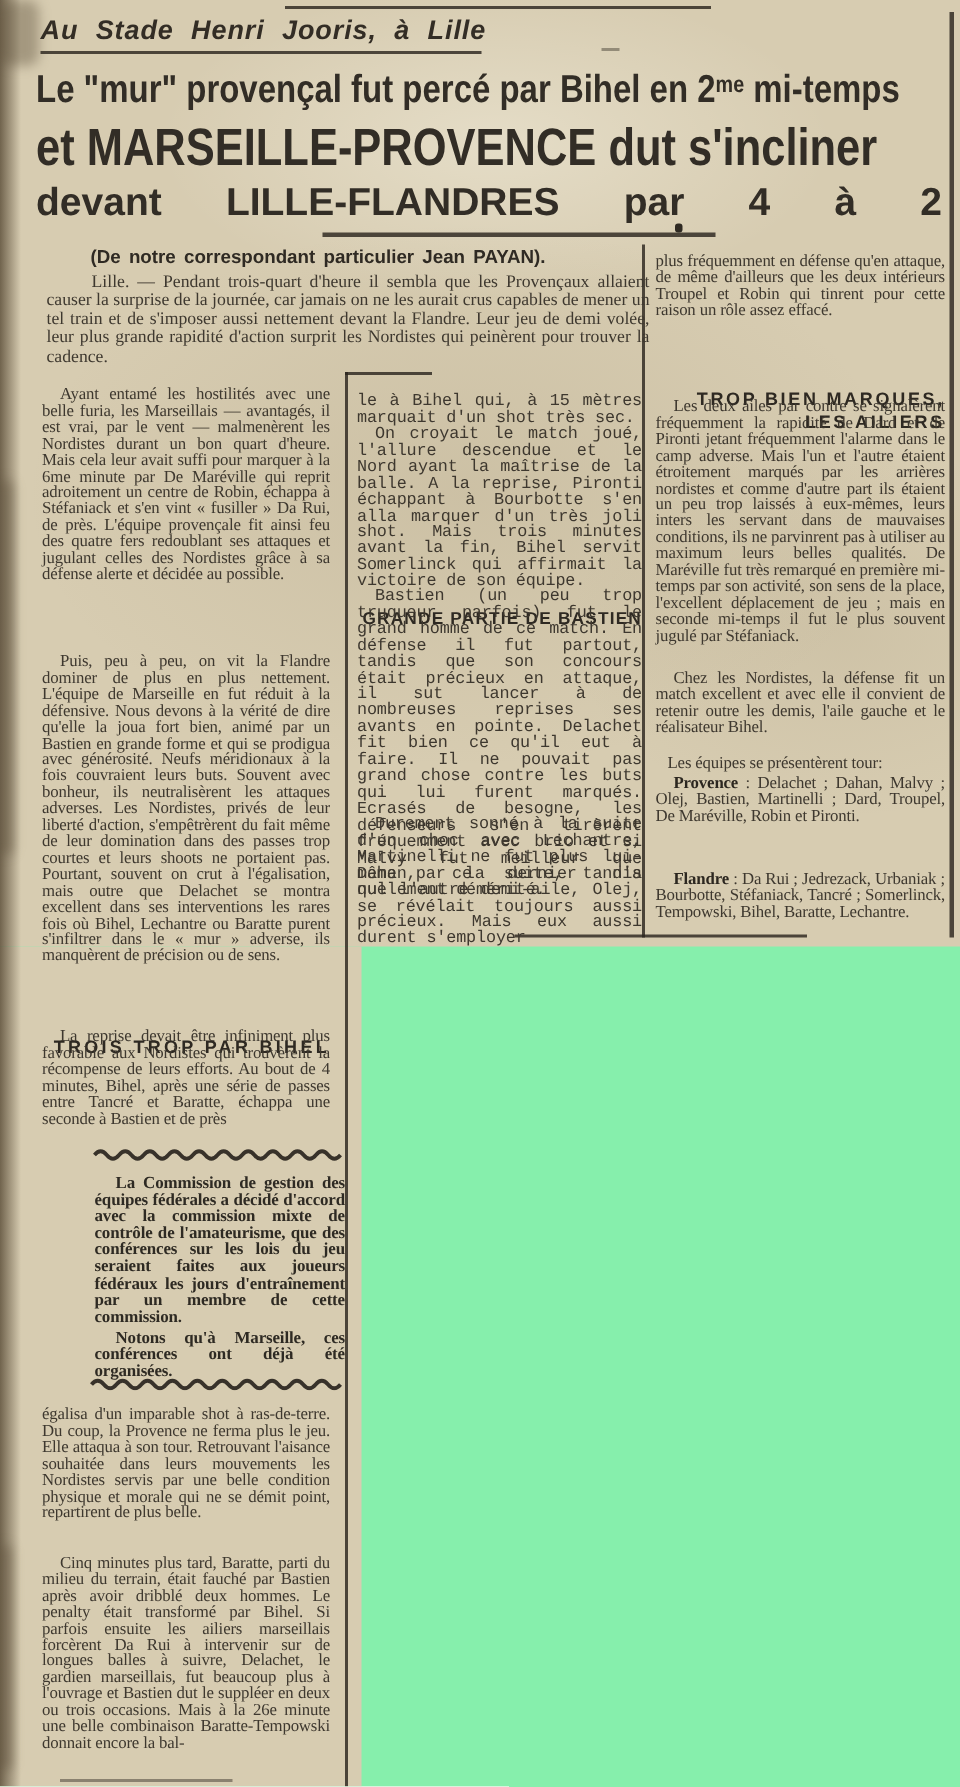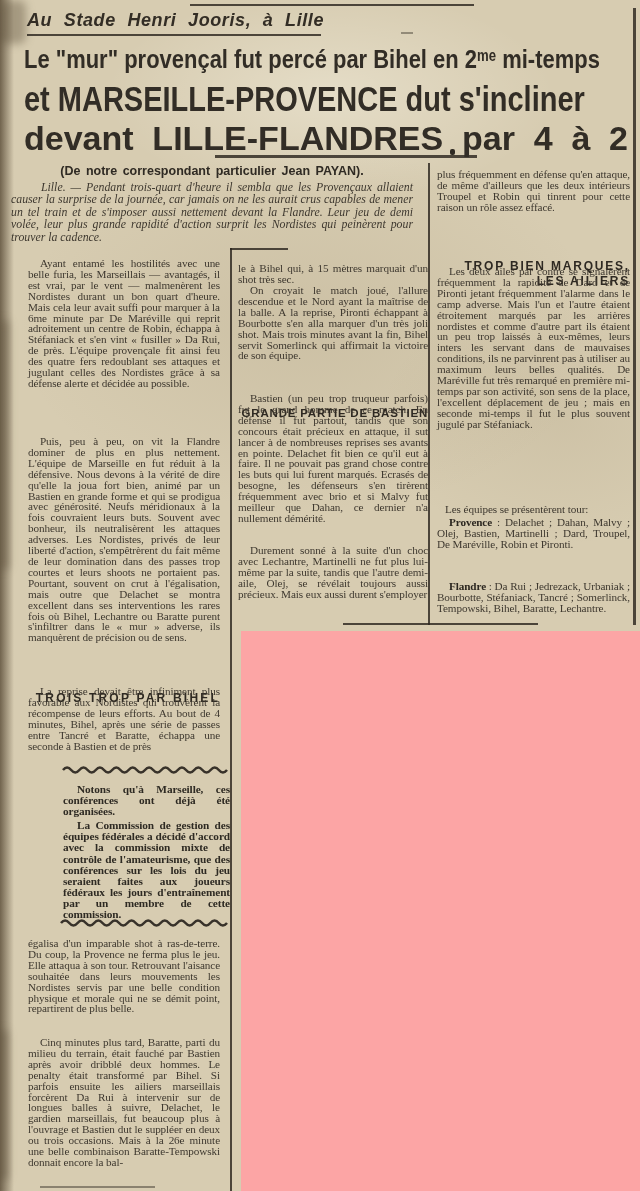--- a/index.html
+++ b/index.html
@@ -1,16 +1,16 @@
 <!DOCTYPE html>
 <html lang="fr"><head>
 <meta charset="utf-8">
 <style>
   html,body{margin:0;padding:0;background:#ffffff;}
-  .page{position:relative;width:640px;height:1191px;background:#fca5a5;overflow:hidden;
+  .page{position:relative;width:640px;height:1191px;background:#86efac;overflow:hidden;
         font-family:"Liberation Serif","DejaVu Serif",serif;color:#3e382f;}
   
   .paper-top{position:absolute;left:0;top:0;width:640px;height:631px;background:#d7ccb1;}
   .paper-strip{position:absolute;left:0;top:631px;width:241px;height:560px;background:#d7ccb1;}
   .shade-top{position:absolute;left:0;top:0;width:640px;height:631px;pointer-events:none;
      background:
        radial-gradient(420px 260px at 310px 330px, rgba(125,108,74,.12), rgba(125,108,74,0) 70%),
        radial-gradient(300px 140px at 330px 95px,  rgba(255,252,240,.35), rgba(255,252,240,0) 75%),
        radial-gradient(260px 180px at 560px 420px, rgba(125,108,74,.10), rgba(125,108,74,0) 70%);}
   .shade-strip{position:absolute;left:0;top:631px;width:241px;height:560px;pointer-events:none;
@@ -39,32 +39,32 @@
      font-family:"Liberation Sans","DejaVu Sans",sans-serif;font-weight:bold;font-style:italic;
      font-size:18px;letter-spacing:.6px;word-spacing:6px;color:#332d25;white-space:nowrap;}
   .h1{position:absolute;left:24px;top:44px;width:716px;transform:scaleX(.845);transform-origin:left top;
      font-family:"Liberation Sans","DejaVu Sans",sans-serif;font-weight:bold;font-size:26px;
      color:#322d26;white-space:nowrap;}
   .h1 sup{font-size:60%;vertical-align:7px;letter-spacing:0;}
   .h2{position:absolute;left:24px;top:79px;width:732px;transform:scaleX(.828);transform-origin:left top;
      font-family:"Liberation Sans","DejaVu Sans",sans-serif;font-weight:bold;font-size:35px;
      color:#322d26;white-space:nowrap;}
   .h3{position:absolute;left:24px;top:119px;width:604px;
-     font-family:"Liberation Sans","DejaVu Sans",sans-serif;font-weight:bold;font-size:34px;
+     font-family:"Liberation Sans","DejaVu Sans",sans-serif;font-weight:bold;font-size:26px;
      color:#322d26;text-align:justify;text-align-last:justify;}
   .byline{position:absolute;left:16px;top:164px;width:392px;text-align:center;
      font-family:"Liberation Sans","DejaVu Sans",sans-serif;font-weight:bold;font-size:12.5px;
      word-spacing:2px;color:#2f2a23;white-space:nowrap;}
   
-  .lead{position:absolute;left:11px;top:181px;width:402px;font-size:11.8px;line-height:12.4px;
-     text-align:justify;text-indent:30px;font-style:italic;}
+  .lead{position:absolute;left:31px;top:181px;width:402px;font-size:11.8px;line-height:12.4px;
+     text-align:justify;text-indent:30px;}
   .body{position:absolute;font-size:11.2px;line-height:10.9px;text-align:justify;letter-spacing:-.1px;}
   .ind{text-indent:12px;}
   .c1{left:28px;width:192px;}
-  .c2{left:238px;width:190px;}
+  .c2{left:238px;width:190px;font-family:Liberation Mono, monospace;}
   .c3{left:437px;width:193px;}
   .c1p1{top:258px;} .c1p2{top:436px;} .c1p3{top:686px;} .c1p4{top:938px;} .c1p5{top:1037px;}
   .c2p1{top:263px;} .c2p2{top:285px;} .c2p3{top:393px;} .c2p4{top:545px;}
   .c3p1{top:169px;} .c3p2{top:266px;} .c3p3{top:447px;} .c3intro{top:504px;text-indent:8px;}
   .c3prov{top:517px;} .c3flan{top:581px;}
   .subhead{position:absolute;font-family:"Liberation Sans","DejaVu Sans",sans-serif;font-weight:bold;
      color:#2e2922;text-align:right;margin-top:30px;}
   .c1sub{left:28px;top:661px;width:192px;font-size:12px;letter-spacing:2.2px;white-space:nowrap;}
   .c2sub{left:238px;top:377px;width:190px;font-size:11.5px;letter-spacing:.8px;white-space:nowrap;}
   .c3sub{left:437px;top:229px;width:193px;font-size:12px;letter-spacing:1.8px;line-height:14.5px;}
@@ -117,22 +117,22 @@
   <div class="body c1 c1p1 ind">Ayant entamé les hostilités avec une belle furia, les Marseillais — avantagés, il est vrai, par le vent — malmenèrent les Nordistes durant un bon quart d'heure. Mais cela leur avait suffi pour marquer à la 6me minute par De Maréville qui reprit adroitement un centre de Robin, échappa à Stéfaniack et s'en vint « fusiller » Da Rui, de près. L'équipe provençale fit ainsi feu des quatre fers redoublant ses attaques et jugulant celles des Nordistes grâce à sa défense alerte et décidée au possible.</div>
   <div class="body c1 c1p2 ind">Puis, peu à peu, on vit la Flandre dominer de plus en plus nettement. L'équipe de Marseille en fut réduit à la défensive. Nous devons à la vérité de dire qu'elle la joua fort bien, animé par un Bastien en grande forme et qui se prodigua avec générosité. Neufs méridionaux à la fois couvraient leurs buts. Souvent avec bonheur, ils neutralisèrent les attaques adverses. Les Nordistes, privés de leur liberté d'action, s'empêtrèrent du fait même de leur domination dans des passes trop courtes et leurs shoots ne portaient pas. Pourtant, souvent on crut à l'égalisation, mais outre que Delachet se montra excellent dans ses interventions les rares fois où Bihel, Lechantre ou Baratte purent s'infiltrer dans le « mur » adverse, ils manquèrent de précision ou de sens.</div>
   <div class="subhead c1sub">TROIS TROP PAR BIHEL</div>
   <div class="body c1 c1p3 ind">La reprise devait être infiniment plus favorable aux Nordistes qui trouvèrent la récompense de leurs efforts. Au bout de 4 minutes, Bihel, après une série de passes entre Tancré et Baratte, échappa une seconde à Bastien et de près</div>
 
   <svg class="wavy w1" viewBox="0 0 170 9" preserveAspectRatio="none">
     <path d="M1 5 q4.2 -5 8.4 0 t8.4 0 t8.4 0 t8.4 0 t8.4 0 t8.4 0 t8.4 0 t8.4 0 t8.4 0 t8.4 0 t8.4 0 t8.4 0 t8.4 0 t8.4 0 t8.4 0 t8.4 0 t8.4 0 t8.4 0 t8.4 0 t8.4 0" fill="none" stroke="#38322a" stroke-width="2.6"></path>
   </svg>
 
   <div class="inset">
+    <p>La Commission de gestion des équipes fédérales a décidé d'accord avec la commission mixte de contrôle de l'amateurisme, que des conférences sur les lois du jeu seraient faites aux joueurs fédéraux les jours d'entraînement par un membre de cette commission.</p>
     <p>Notons qu'à Marseille, ces conférences ont déjà été organisées.</p>
-    <p>La Commission de gestion des équipes fédérales a décidé d'accord avec la commission mixte de contrôle de l'amateurisme, que des conférences sur les lois du jeu seraient faites aux joueurs fédéraux les jours d'entraînement par un membre de cette commission.</p>
   </div>
 
   <svg class="wavy w2" viewBox="0 0 170 9" preserveAspectRatio="none">
     <path d="M1 5 q4.2 -5 8.4 0 t8.4 0 t8.4 0 t8.4 0 t8.4 0 t8.4 0 t8.4 0 t8.4 0 t8.4 0 t8.4 0 t8.4 0 t8.4 0 t8.4 0 t8.4 0 t8.4 0 t8.4 0 t8.4 0 t8.4 0 t8.4 0 t8.4 0" fill="none" stroke="#38322a" stroke-width="2.6"></path>
   </svg>
 
   <div class="body c1 c1p4">égalisa d'un imparable shot à ras-de-terre. Du coup, la Provence ne ferma plus le jeu. Elle attaqua à son tour. Retrouvant l'aisance souhaitée dans leurs mouvements les Nordistes servis par une belle condition physique et morale qui ne se démit point, repartirent de plus belle.</div>
   <div class="body c1 c1p5 ind">Cinq minutes plus tard, Baratte, parti du milieu du terrain, était fauché par Bastien après avoir dribblé deux hommes. Le penalty était transformé par Bihel. Si parfois ensuite les ailiers marseillais forcèrent Da Rui à intervenir sur de longues balles à suivre, Delachet, le gardien marseillais, fut beaucoup plus à l'ouvrage et Bastien dut le suppléer en deux ou trois occasions. Mais à la 26e minute une belle combinaison Baratte-Tempowski donnait encore la bal-</div>
 
   <div class="body c2 c2p1">le à Bihel qui, à 15 mètres marquait d'un shot très sec.</div>
@@ -140,17 +140,18 @@
   <div class="subhead c2sub">GRANDE PARTIE DE BASTIEN</div>
   <div class="body c2 c2p3 ind">Bastien (un peu trop truqueur parfois) fut le grand homme de ce match. En défense il fut partout, tandis que son concours était précieux en attaque, il sut lancer à de nombreuses reprises ses avants en pointe. Delachet fit bien ce qu'il eut à faire. Il ne pouvait pas grand chose contre les buts qui lui furent marqués. Ecrasés de besogne, les défenseurs s'en tirèrent fréquemment avec brio et si Malvy fut meilleur que Dahan, ce dernier n'a nullement démérité.</div>
   <div class="body c2 c2p4 ind">Durement sonné à la suite d'un choc avec Lechantre, Martinelli ne fut plus lui-même par la suite, tandis que l'autre demi-aile, Olej, se révélait toujours aussi précieux. Mais eux aussi durent s'employer</div>
 
   <div class="body c3 c3p1">plus fréquemment en défense qu'en attaque, de même d'ailleurs que les deux intérieurs Troupel et Robin qui tinrent pour cette raison un rôle assez effacé.</div>
   <div class="subhead c3sub">
     <div>TROP BIEN MARQUES,</div>
     <div>LES AILIERS</div>
   </div>
   <div class="body c3 c3p2 ind">Les deux ailes par contre se signalèrent fréquemment la rapidité de Dard et de Pironti jetant fréquemment l'alarme dans le camp adverse. Mais l'un et l'autre étaient étroitement marqués par les arrières nordistes et comme d'autre part ils étaient un peu trop laissés à eux-mêmes, leurs inters les servant dans de mauvaises conditions, ils ne parvinrent pas à utiliser au maximum leurs belles qualités. De Maréville fut très remarqué en première mi-temps par son activité, son sens de la place, l'excellent déplacement de jeu ; mais en seconde mi-temps il fut le plus souvent jugulé par Stéfaniack.</div>
+  <div class="body c3 c3p3 ind">Chez les Nordistes, la défense fit un match excellent et avec elle il convient de retenir outre les demis, l'aile gauche et le réalisateur Bihel.</div>
   <div class="body c3 c3intro">Les équipes se présentèrent tour:</div>
   <div class="body c3 c3prov ind"><span class="teamlabel">Provence</span> <span>: Delachet ; Dahan, Malvy ; Olej, Bastien, Martinelli ; Dard, Troupel, De Maréville, Robin et Pironti.</span></div>
   <div class="body c3 c3flan ind"><span class="teamlabel">Flandre</span> <span>: Da Rui ; Jedrezack, Urbaniak ; Bourbotte, Stéfaniack, Tancré ; Somerlinck, Tempowski, Bihel, Baratte, Lechantre.</span></div>
 
 </div>
 
 </body></html>

